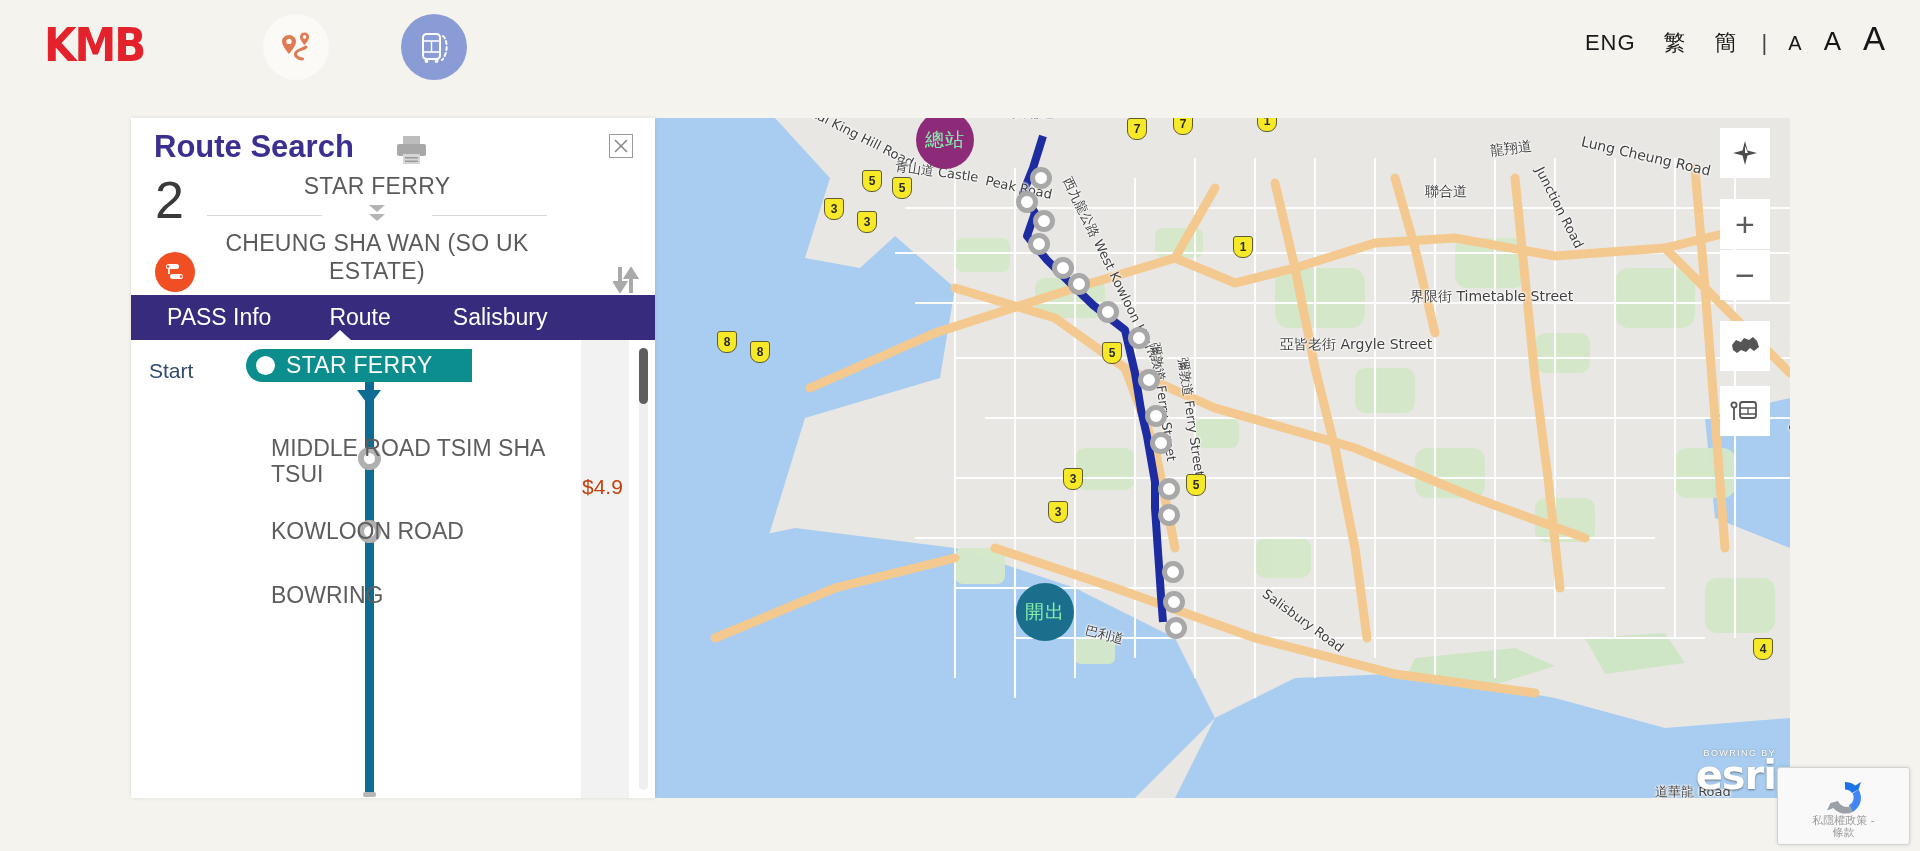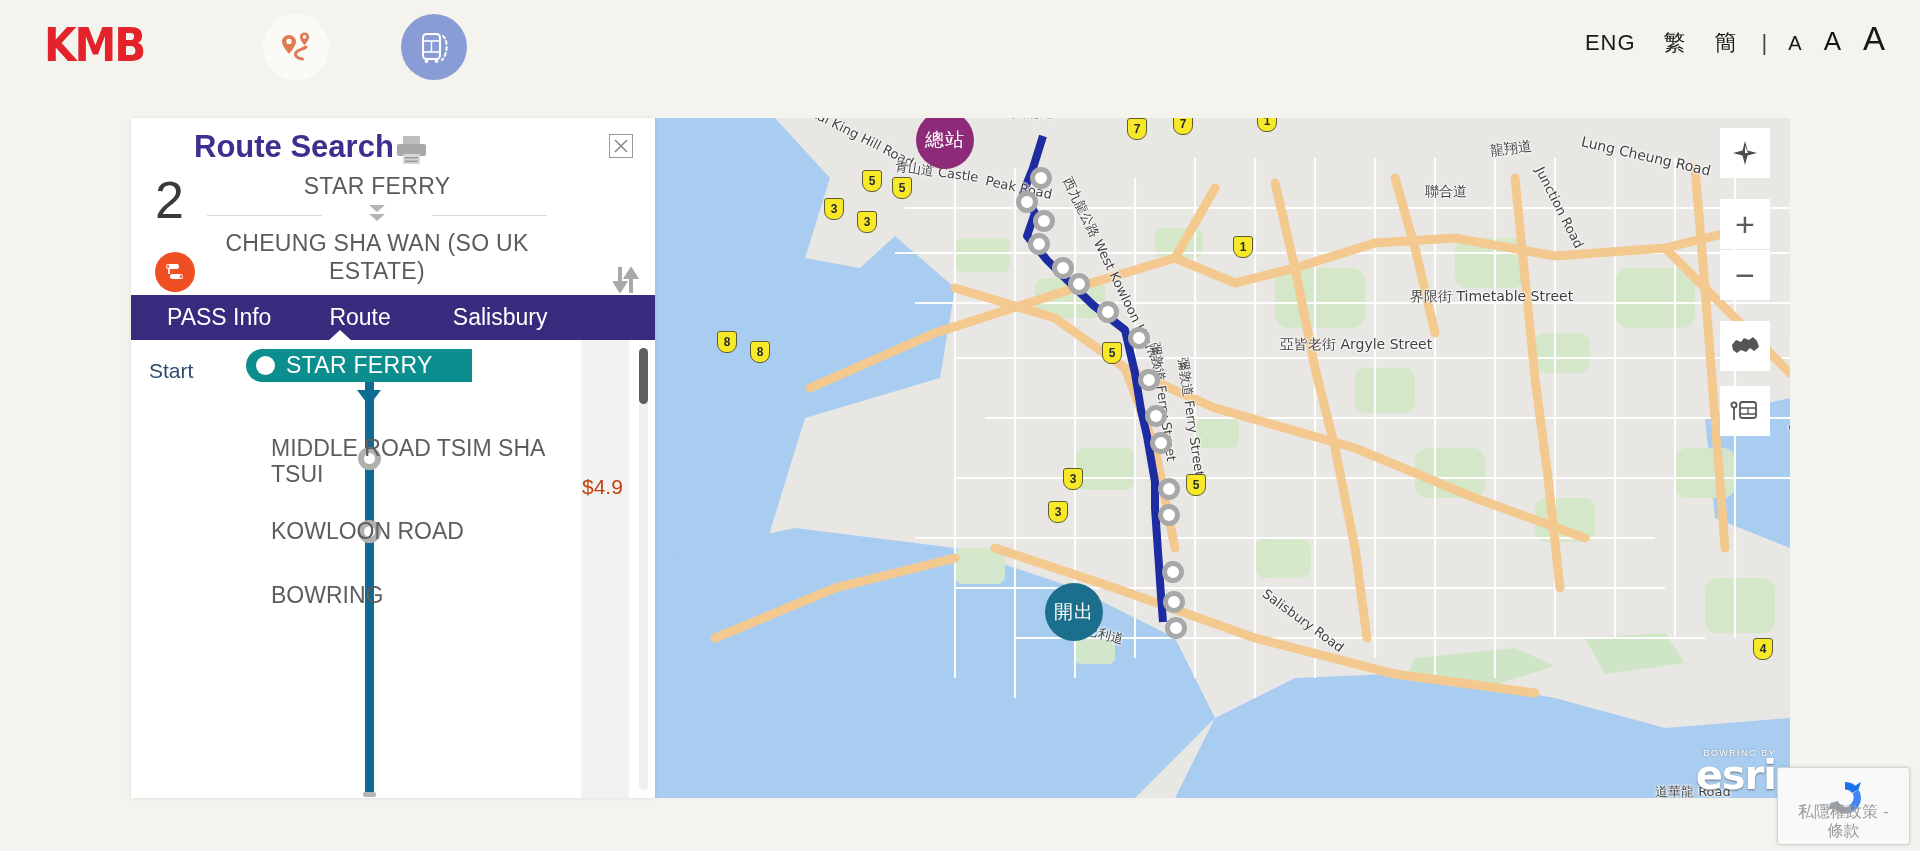--- a/index.html
+++ b/index.html
@@ -70,21 +70,21 @@
     font-family: "Liberation Sans", sans-serif;
   }
   .stopdot {
     position: absolute; width: 22px; height: 22px; border-radius: 50%;
     background: #fff; border: 5px solid #a8a8a8;
   }
   .endmark {
     position: absolute; width: 58px; height: 58px; border-radius: 50%;
     display: flex; align-items: center; justify-content: center;
     font-family: "DejaVu Sans", sans-serif;
-    font-size: 19px; color: #ffffff; letter-spacing: 1px;
+    font-size: 19px; color: #86efac; letter-spacing: 1px;
   }
   #mark-terminus { background: #8e2b78; }
   #mark-start { background: #1b6f8c; }
 
   
   #map-controls { position: absolute; right: 20px; top: 10px; width: 50px; }
   .mapbtn {
     width: 50px; height: 50px; background: #fff;
     display: flex; align-items: center; justify-content: center;
     color: #4c4c4c; margin-bottom: 0;
@@ -116,21 +116,20 @@
     position: absolute; left: 131px; top: 118px;
     width: 524px; height: 680px;
     background: #ffffff;
     box-shadow: 0 0 4px rgba(0,0,0,.10);
   }
   #panel-head { position: relative; height: 54px; }
   #panel-title {
     position: absolute; left: 23px; top: 11px;
     font-size: 31px; color: #3b2f8f; font-weight: bold;
     font-family: "Liberation Sans", sans-serif;
-    margin-left: 40px;
   }
   #print-icon { position: absolute; left: 264px; top: 17px; }
   #close-btn {
     position: absolute; right: 22px; top: 16px;
     width: 24px; height: 24px; border: 1.6px solid #9a9a9a;
     display: flex; align-items: center; justify-content: center;
   }
 
   #route-block { position: relative; height: 123px; }
   #route-number {
@@ -239,21 +238,21 @@
   
   #recaptcha {
     position: absolute; right: 10px; bottom: 6px;
     width: 133px; height: 78px; background: #f9f9f9;
     border: 1px solid #d3d3d3; border-radius: 3px;
     box-shadow: 0 0 4px rgba(0,0,0,.12);
   }
   #recaptcha-legal {
     position: absolute; left: 0; right: 0; bottom: 4px; text-align: center;
     font-family: "DejaVu Sans", sans-serif;
-    font-size: 16px; color: #9b9b9b; line-height: 1.15;
+    font-size: 11px; color: #9b9b9b; line-height: 1.15;
   }
 </style>
 </head>
 <body>
 
 <div id="app">
 
   <div id="header">
 
     <div id="kmb-logo">KMB</div>
@@ -413,21 +412,21 @@
     <div class="stopdot" style="left:483px;top:251px;"></div>
     <div class="stopdot" style="left:490px;top:287px;"></div>
     <div class="stopdot" style="left:495px;top:314px;"></div>
     <div class="stopdot" style="left:503px;top:360px;"></div>
     <div class="stopdot" style="left:503px;top:386px;"></div>
     <div class="stopdot" style="left:507px;top:443px;"></div>
     <div class="stopdot" style="left:508px;top:473px;"></div>
     <div class="stopdot" style="left:510px;top:499px;"></div>
 
     <div class="endmark" id="mark-terminus" style="left:261px;top:-7px;">總站</div>
-    <div class="endmark" id="mark-start" style="left:361px;top:465px;margin-left:29px;">開出</div>
+    <div class="endmark" id="mark-start" style="left:361px;top:465px;">開出</div>
 
     <div id="map-controls">
       <div class="mapbtn" id="mc-locate">
         <svg width="26" height="26" viewBox="0 0 26 26">
           <path d="M13 1 L15.5 10.5 L25 13 L15.5 15.5 L13 25 L10.5 15.5 L1 13 L10.5 10.5 Z" fill="#4c4c4c"></path>
           <path d="M13 6 L16 13 L13 13 Z" fill="#ffffff"></path>
           <path d="M13 13 L10 13 L13 20 Z" fill="#ffffff" opacity="0"></path>
         </svg>
       </div>
       <div class="mapbtn" id="mc-zoomin">

